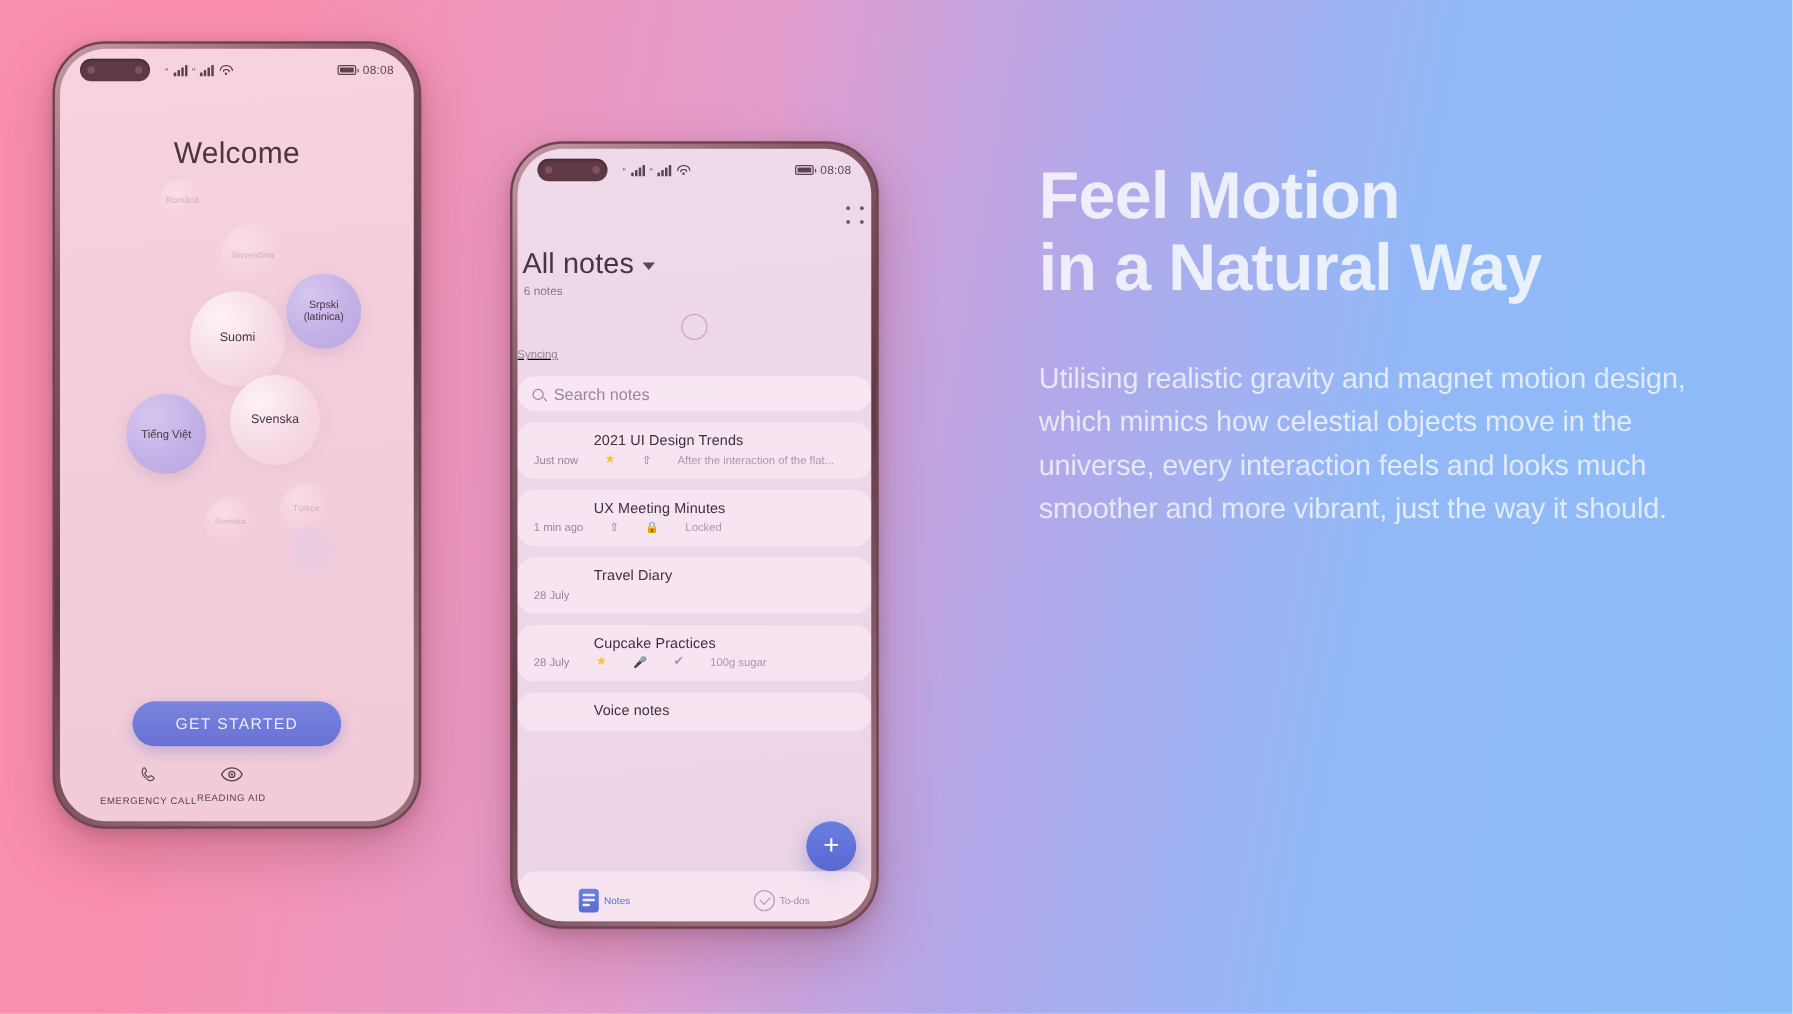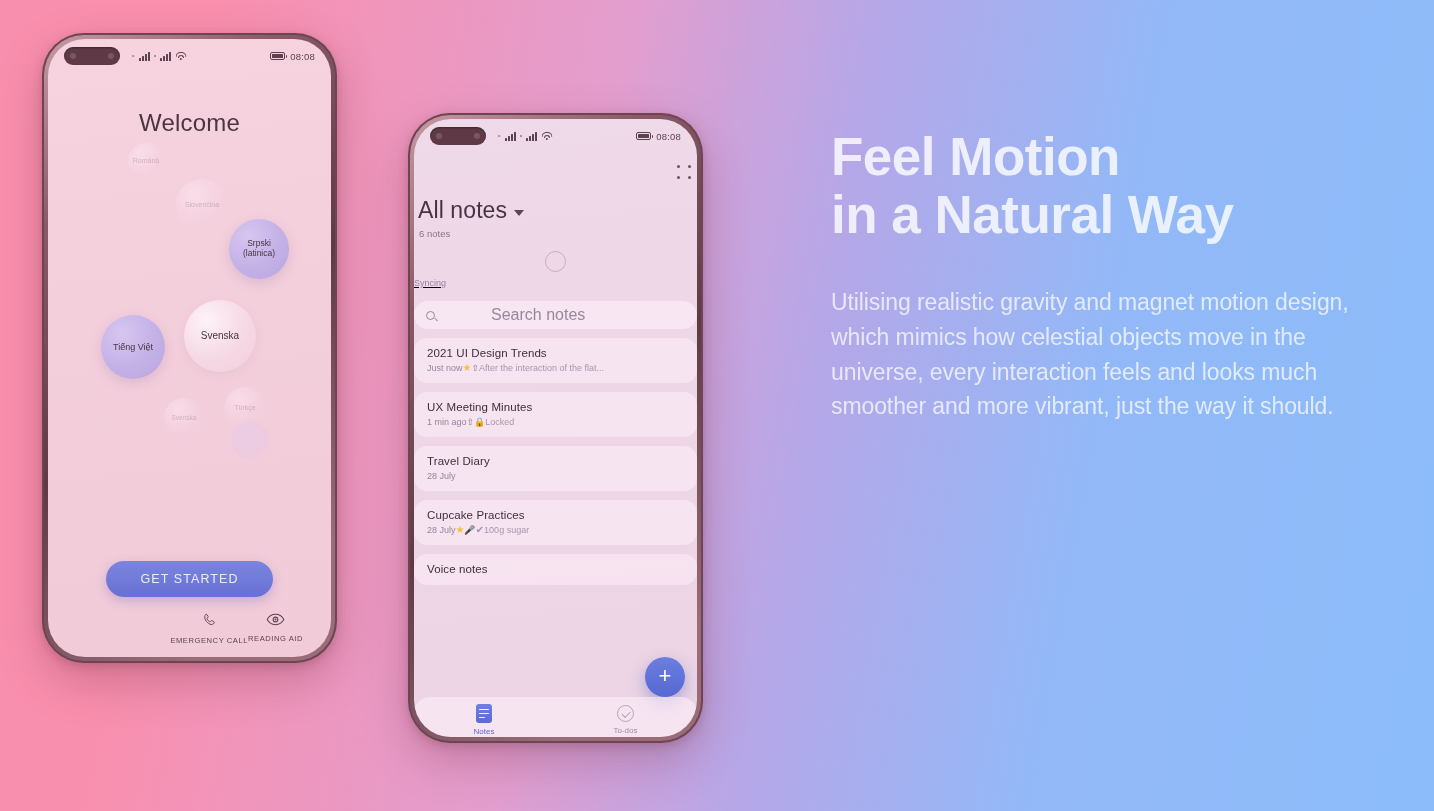--- a/index.html
+++ b/index.html
@@ -121,21 +121,21 @@
     display:inline-block;
     background:linear-gradient(180deg,#7a85de 0%,#6871d4 100%);
     color:#ecedfb; border:none;
     font-size:12.5px; letter-spacing:1.1px;
     padding:11px 34px; border-radius:22px;
     font-family:inherit; cursor:pointer;
     box-shadow:0 4px 12px rgba(85,95,195,.3);
   }
   .footer-actions{
     position:absolute; left:4px; right:0; bottom:12px;
-    display:flex; justify-content:flex-end; padding:0 28px;
+    display:flex; justify-content:flex-start; padding:0 28px;
   }
   .foot-item{ display:flex; flex-direction:column; align-items:center; gap:7px; cursor:pointer; }
   .foot-label{ font-size:7.6px; letter-spacing:.55px; color:#5a4250; }
 
   
   .notes-body{ padding:0 0; position:relative; height:calc(100% - 34px); }
   .grid-menu{
     width:16px;height:16px; margin:12px 4px 0 auto;
     display:grid; grid-template-columns:repeat(2,1fr); gap:5px; cursor:pointer;
   }
@@ -157,35 +157,35 @@
     border:1.6px solid #c9a8c0; margin:0 auto;
   }
   .sync-label{ font-size:9px; color:#96809a; margin-top:6px; }
 
   .searchbar{
     display:flex; align-items:center; gap:8px;
     background:rgba(255,245,251,.5);
     border-radius:16px; height:28px; padding:0 12px;
     margin-top:13px; cursor:text;
   }
-  .search-ph{ font-size:16px; color:#9b859d;margin-left:48px; }
+  .search-ph{ font-size:13px; color:#9b859d; }
   .mag{ width:9px;height:9px;border:1.3px solid #9b859d;border-radius:50%;position:relative;flex:none; }
   .mag::after{
     content:"";position:absolute;right:-3.5px;bottom:-1.5px;width:4px;height:1.3px;
     background:#9b859d;transform:rotate(45deg);border-radius:1px;
   }
 
   .note-card{
     background:rgba(255,243,250,.48);
     border-radius:13px; padding:9px 13px 10px;
     margin-top:9px; cursor:pointer;
   }
-  .note-title{ font-size:11.5px; color:#3f2e3e; letter-spacing:.1px; }
+  .note-title{ font-size:11.5px; color:#3f2e3e; letter-spacing:.1px;margin-left:48px; }
   .note-meta{
-    display:flex; align-items:center; gap:0;
+    display:flex; align-items:center; gap:21px;
     font-size:9px; color:#9a839c; margin-top:4px; white-space:nowrap; overflow:hidden;
   }
   .note-meta .excerpt{ color:#ab95ad; overflow:hidden; text-overflow:ellipsis; }
 
   .mi{ flex:none; display:inline-block; }
   .mi-star{ color:#f2c33e; font-size:10px; line-height:1; }
   .mi-glyph{ color:#8d7790; font-size:9px; line-height:1; }
   .mi-circle{ color:#a690a8; font-size:10px; line-height:1; }
 
   .fab{
@@ -198,21 +198,21 @@
   }
   .fab span{ color:#fff; font-size:22px; font-weight:300; line-height:1; margin-top:-2px; }
 
   .bottom-nav{
     position:absolute; left:0; right:0; bottom:0;
     height:52px; background:rgba(252,238,248,.62);
     border-radius:16px 16px 0 0;
     display:flex; align-items:center; justify-content:space-around;
     padding-bottom:6px;
   }
-  .nav-item{ display:flex;flex-direction:column;align-items:center;gap:4px;cursor:pointer; }
+  .nav-item{ display:flex;flex-direction:row;align-items:center;gap:4px;cursor:pointer; }
   .nav-label{ font-size:8px; }
   .nav-item.active .nav-label{ color:#5b6ad3; }
   .nav-item.inactive .nav-label{ color:#a08ca2; }
   .nav-doc{
     width:16px;height:19px;border-radius:3px;
     background:linear-gradient(180deg,#6f80e2,#5a6cd4);
     display:flex;flex-direction:column;justify-content:center;gap:2.5px;padding:0 3px;
   }
   .nav-doc i{ height:1.6px;background:rgba(255,255,255,.9);border-radius:1px;display:block; }
   .nav-doc i:last-child{ width:60%; }
@@ -274,20 +274,23 @@
         <span class="battery">
             <i></i>
           </span>
         <span class="sb-time">08:08</span>
       </div>
     </div>
 
     <div class="welcome-title">Welcome</div>
 
     <div class="bubble-field" id="bubble-field">
+        <div class="bubble pale" style="left: 104px; top: 90px; width: 76px; height: 76px; font-size: 10px;">
+          <span style="white-space: pre-line;">Suomi</span>
+        </div>
         <div class="bubble solid" style="left: 181px; top: 76px; width: 60px; height: 60px; font-size: 8.5px;">
           <span style="white-space: pre-line;">Srpski
 (latinica)</span>
         </div>
         <div class="bubble solid" style="left: 53px; top: 172px; width: 64px; height: 64px; font-size: 9px;">
           <span style="white-space: pre-line;">Tiếng Việt</span>
         </div>
         <div class="bubble pale" style="left: 136px; top: 157px; width: 72px; height: 72px; font-size: 10px;">
           <span style="white-space: pre-line;">Svenska</span>
         </div>

